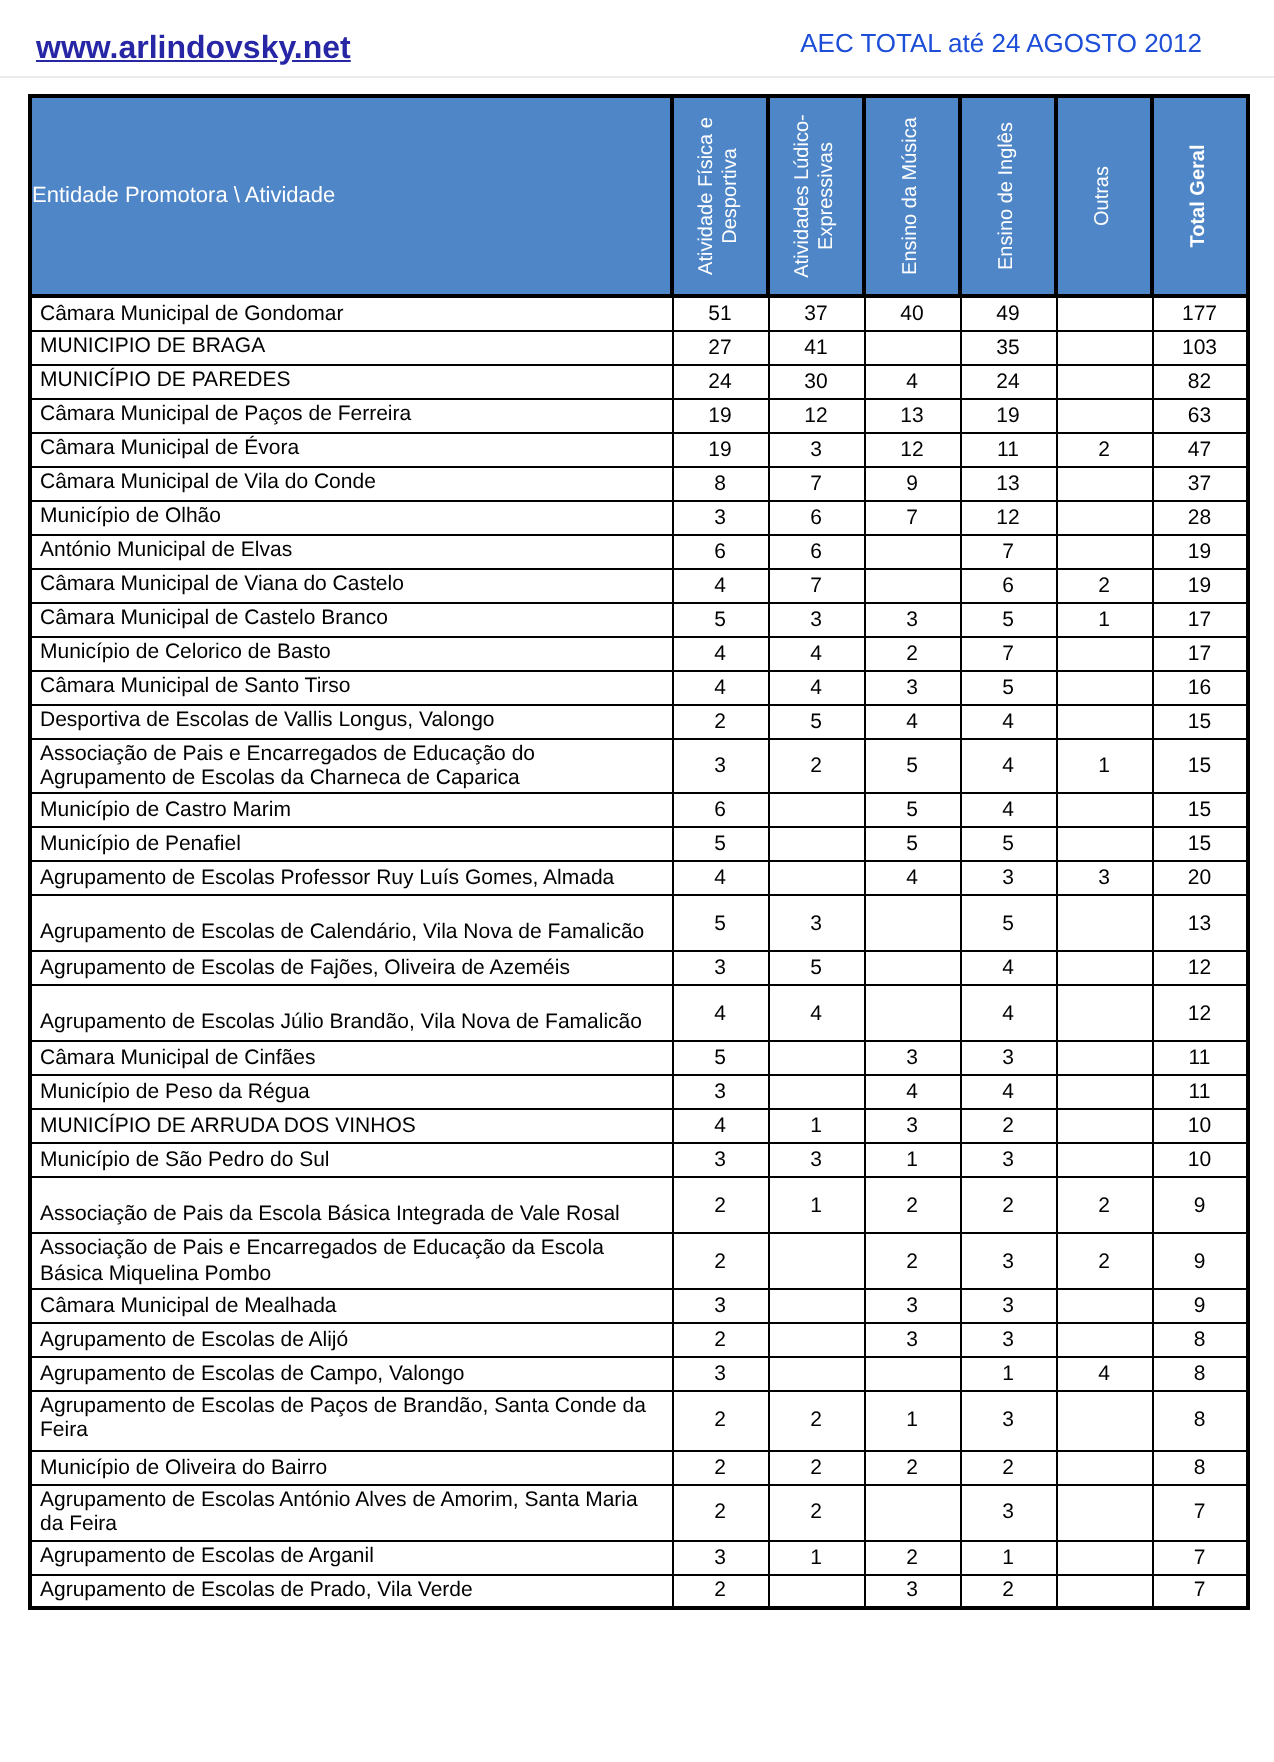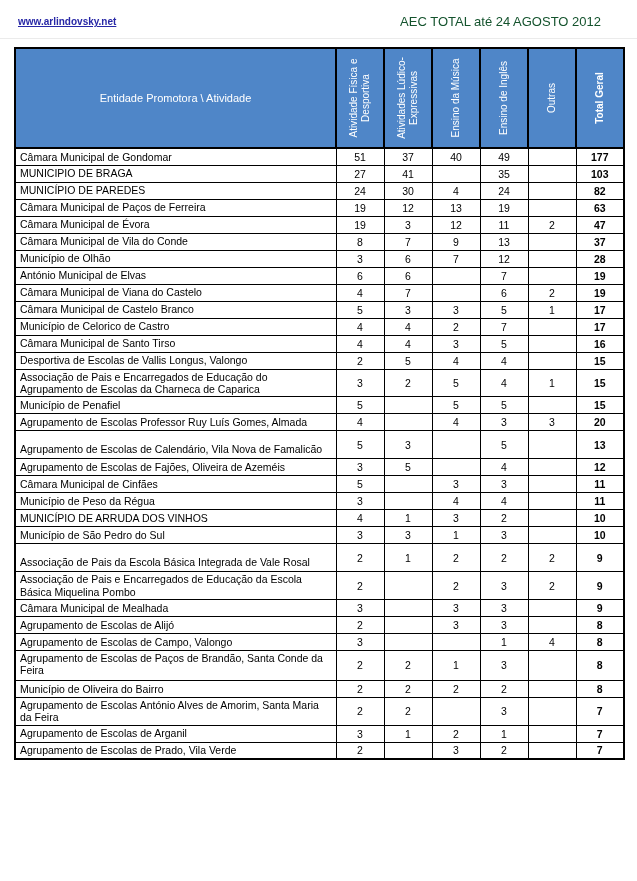--- a/index.html
+++ b/index.html
@@ -6,27 +6,27 @@
   html, body { margin: 0; padding: 0; }
   body {
     width: 637px; height: 881px;
     background: #ffffff;
     font-family: "Liberation Sans", sans-serif;
     position: relative;
     overflow: hidden;
   }
   .top-link {
     position: absolute; left: 18px; top: 16px;
-    font-size: 10px; font-weight: bold;
+    font-size: 16px; font-weight: bold;
     color: #2727a6; text-decoration: underline;
     cursor: pointer;
   }
   .doc-title {
     position: absolute; right: 36px; top: 14px;
-    font-size: 13px; color: #14532d;
+    font-size: 13px; color: #1d4ed8;
   }
   .top-rule {
     position: absolute; left: 0; top: 38px; width: 637px; height: 1px;
     background: #ebebeb;
   }
   table.aec {
     position: absolute; left: 14px; top: 47px;
     width: 609px;
     border-collapse: collapse;
     table-layout: fixed;
@@ -39,21 +39,21 @@
     color: #fff;
     border: 2px solid #000;
     height: 100px;
     font-weight: normal;
     padding: 0;
     position: relative;
     overflow: visible;
   }
   th.corner {
     font-size: 11px;
-    text-align: center;
+    text-align: left;
     vertical-align: middle;
   }
   .vert {
     position: absolute; left: 50%; top: 50%;
     width: 94px;
     transform: translate(-50%, -50%) rotate(-90deg);
     text-align: center;
     font-size: 10px; line-height: 1.2;
   }
   th.total-h .vert { font-weight: bold; }
@@ -63,21 +63,21 @@
     color: #000;
     padding: 1px 4px;
     vertical-align: middle;
     overflow: hidden;
   }
   tbody tr { height: 17px; }
   tbody tr.tall { height: 28px; }
   tbody tr.tall td.name { vertical-align: bottom; padding-bottom: 3px; }
   td.name { text-align: left; line-height: 1.18; margin-top: 20px; }
   td.num  { text-align: center; }
-  td.total { text-align: center; font-weight: bold; }
+  td.total { text-align: center; font-weight: normal; }
 </style>
 </head>
 <body>
 
 <a class="top-link">www.arlindovsky.net</a>
 <div class="doc-title">AEC TOTAL até 24 AGOSTO 2012</div>
 <div class="top-rule"></div>
 
 <table class="aec">
   <colgroup>
@@ -197,21 +197,21 @@
       <tr>
     <td class="name">Câmara Municipal de Castelo Branco</td>
     <td class="num">5</td>
     <td class="num">3</td>
     <td class="num">3</td>
     <td class="num">5</td>
     <td class="num">1</td>
     <td class="total">17</td>
   </tr>
       <tr>
-    <td class="name">Município de Celorico de Castro</td>
+    <td class="name">Município de Celorico de Basto</td>
     <td class="num">4</td>
     <td class="num">4</td>
     <td class="num">2</td>
     <td class="num">7</td>
     <td class="num"></td>
     <td class="total">17</td>
   </tr>
       <tr>
     <td class="name">Câmara Municipal de Santo Tirso</td>
     <td class="num">4</td>
@@ -230,20 +230,29 @@
     <td class="num"></td>
     <td class="total">15</td>
   </tr>
       <tr>
     <td class="name">Associação de Pais e Encarregados de Educação do Agrupamento de Escolas da Charneca de Caparica</td>
     <td class="num">3</td>
     <td class="num">2</td>
     <td class="num">5</td>
     <td class="num">4</td>
     <td class="num">1</td>
+    <td class="total">15</td>
+  </tr>
+      <tr>
+    <td class="name">Município de Castro Marim</td>
+    <td class="num">6</td>
+    <td class="num"></td>
+    <td class="num">5</td>
+    <td class="num">4</td>
+    <td class="num"></td>
     <td class="total">15</td>
   </tr>
       <tr>
     <td class="name">Município de Penafiel</td>
     <td class="num">5</td>
     <td class="num"></td>
     <td class="num">5</td>
     <td class="num">5</td>
     <td class="num"></td>
     <td class="total">15</td>
@@ -263,20 +272,29 @@
     <td class="num">3</td>
     <td class="num"></td>
     <td class="num">5</td>
     <td class="num"></td>
     <td class="total">13</td>
   </tr>
       <tr>
     <td class="name">Agrupamento de Escolas de Fajões, Oliveira de Azeméis</td>
     <td class="num">3</td>
     <td class="num">5</td>
+    <td class="num"></td>
+    <td class="num">4</td>
+    <td class="num"></td>
+    <td class="total">12</td>
+  </tr>
+      <tr class="tall">
+    <td class="name">Agrupamento de Escolas Júlio Brandão, Vila Nova de Famalicão</td>
+    <td class="num">4</td>
+    <td class="num">4</td>
     <td class="num"></td>
     <td class="num">4</td>
     <td class="num"></td>
     <td class="total">12</td>
   </tr>
       <tr>
     <td class="name">Câmara Municipal de Cinfães</td>
     <td class="num">5</td>
     <td class="num"></td>
     <td class="num">3</td>

